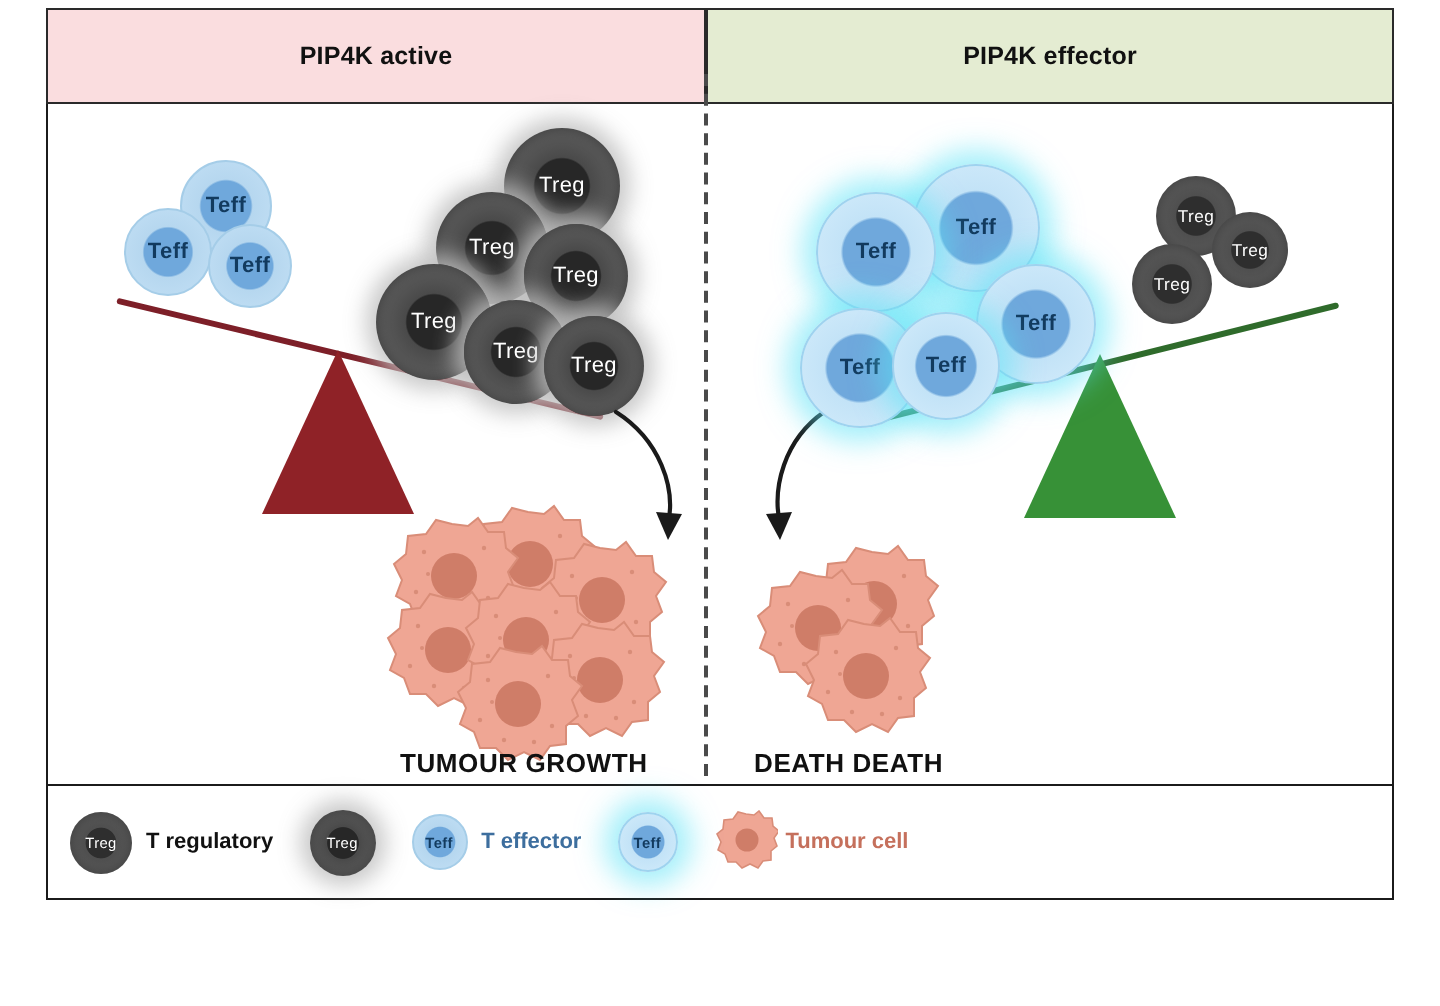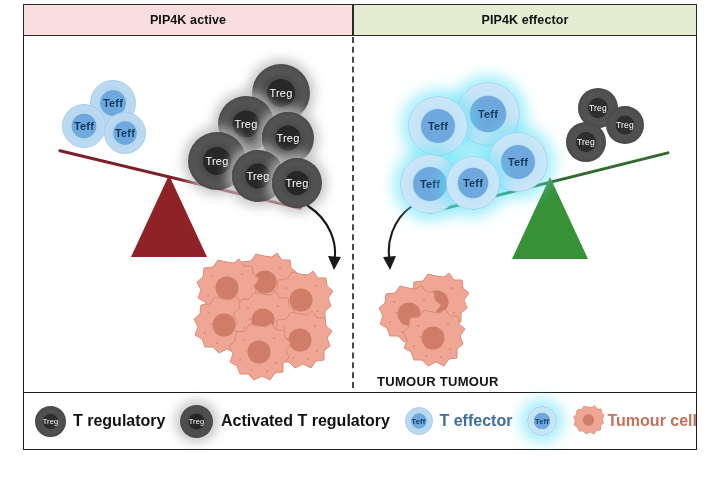--- a/index.html
+++ b/index.html
@@ -6,39 +6,39 @@
   html,body{ width:720px; height:503px; background:#ffffff;
     font-family:"Liberation Sans", sans-serif; overflow:hidden; }
 
   #figure { position:absolute; left:0; top:0; width:720px; height:503px; background:#fff; }
 
   
   .frame { position:absolute; left:23px; top:4px; width:674px; height:446px;
     border:1.6px solid #1b1b1b; background:#fff; }
 
   
-  .hdr { position:absolute; top:4px; height:32px; border:1.4px solid #2a2a2a;
+  .hdr { position:absolute; top:4px; height:48px; border:1.4px solid #2a2a2a;
     display:flex; align-items:center; justify-content:center; }
   .hdr span { font-size:12.5px; font-weight:bold; color:#111; letter-spacing:.1px; }
   .hdr-left  { left:23px;  width:330px; background:#fadddf; }
   .hdr-right { left:353px; width:344px; background:#e4ecd2; }
 
   
   .divider { position:absolute; left:352px; top:37px; width:0;
     height:351px; border-left:2.2px dashed #4a4a4a; }
 
   
   .legend-sep { position:absolute; left:23px; top:392px; width:674px; height:0;
     border-top:1.6px solid #1b1b1b; }
 
   
   .legend { position:absolute; left:23px; top:392px; width:674px; height:58px;
     display:flex; align-items:center; padding-left:12px; }
   .leg-item { display:flex; align-items:center; }
-  .leg-label { font-size:16px; font-weight:bold; white-space:nowrap; } .leg-gap-b { width:18px; }
+  .leg-label { font-size:11px; font-weight:bold; white-space:nowrap; } .leg-gap-b { width:18px; }
 
   
   .cell { position:absolute; border-radius:50%; display:flex;
     align-items:center; justify-content:center; }
 
   
   .treg { background:radial-gradient(circle at 50% 50%,
             #2e2e2e 0%, #2e2e2e 34%, #4f4f4f 36%, #5a5a5a 72%, #4a4a4a 100%);
           box-shadow: inset 0 0 6px rgba(0,0,0,.35); }
   
@@ -157,20 +157,21 @@
       <use href="#tc" x="72" y="34"></use>
       <use href="#tc" x="34" y="40"></use>
       <use href="#tc" x="108" y="52"></use>
       <use href="#tc" x="31" y="77"></use>
       <use href="#tc" x="70" y="72"></use>
       <use href="#tc" x="107" y="92"></use>
       <use href="#tc" x="66" y="104"></use>
     </svg>
   </div>
 
+  <div class="outcome" style="left:200px; top:374px;">TUMOUR GROWTH</div>
 
   <div class="beam beam-green" style="left:425px; top:181px; width:248px; transform:rotate(-14deg);"></div>
   <div class="tri tri-green" style="left:512px; top:177px;"></div>
 
   <div class="cell teff-act" style="left:456px; top:82px;  width:64px; height:64px;">
     <span class="teff-txt">Teff</span>
   </div>
   <div class="cell teff-act" style="left:408px; top:96px;  width:60px; height:60px;">
     <span class="teff-txt">Teff</span>
   </div>
@@ -195,39 +196,38 @@
   </div>
 
   <div class="tumour" style="left:382px; top:272px;">
     <svg width="100" height="100" viewBox="0 0 100 100">
       <use href="#tc" x="54" y="32"></use>
       <use href="#tc" x="26" y="44"></use>
       <use href="#tc" x="50" y="68"></use>
     </svg>
   </div>
 
-  <div class="outcome" style="left:377px; top:374px;">TUMOUR TUMOUR</div>
+  <div class="outcome" style="left:377px; top:374px;">DEATH DEATH</div>
 
   <div class="legend-sep"></div>
 
   <div class="legend">
 
     <div class="leg-item">
       <div class="cell treg" style="position:relative; width:31px; height:31px;">
         <span class="treg-txt" style="font-size:7.4px">Treg</span>
       </div>
       <span class="leg-label" style="margin-left:7px; color:#111">T regulatory</span>
     </div>
     <div class="leg-gap-b"></div>
 
     <div class="leg-item">
       <div class="cell treg-act" style="position:relative; width:33px; height:33px;">
         <span class="treg-txt" style="font-size:7.4px">Treg</span>
       </div>
-      <span class="leg-label" style="margin-left:8px; color:#111">Activated T regulatory</span>
     </div>
     <div class="leg-gap-b"></div>
 
     <div class="leg-item">
       <div class="cell teff" style="position:relative; width:28px; height:28px;">
         <span class="teff-txt" style="font-size:7.4px">Teff</span>
       </div>
       <span class="leg-label" style="margin-left:7px; color:#3d6e9e">T effector</span>
     </div>
     <div class="leg-gap-b"></div>

